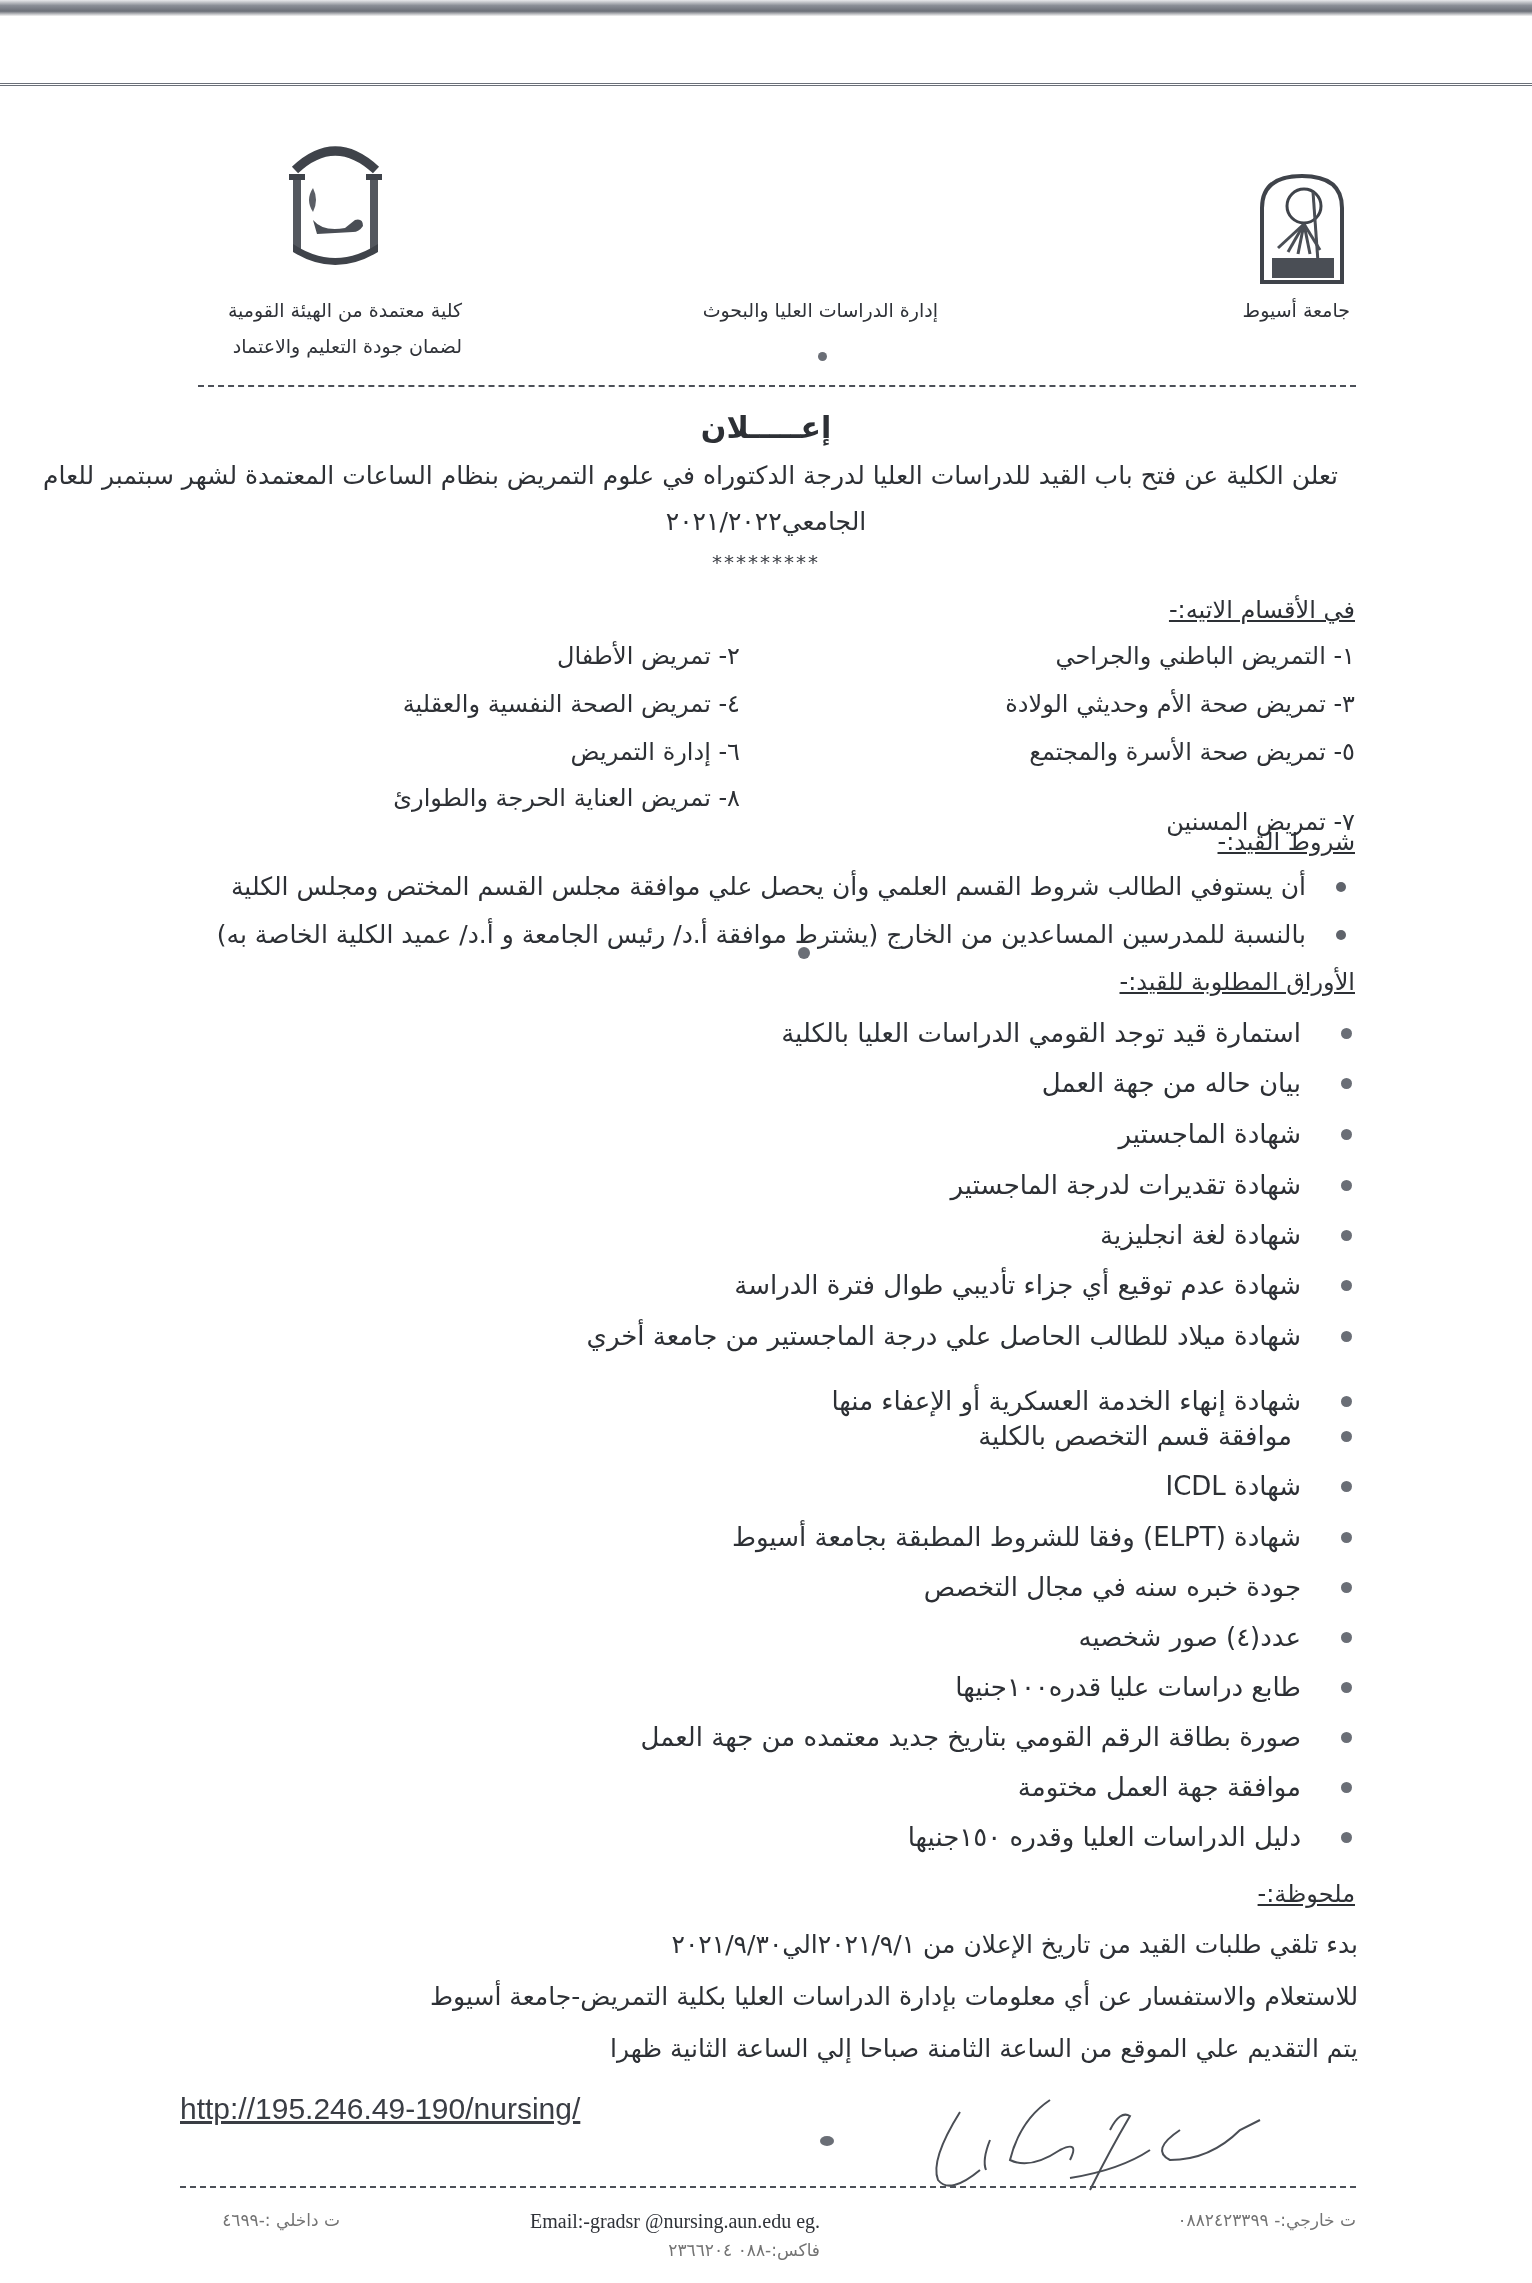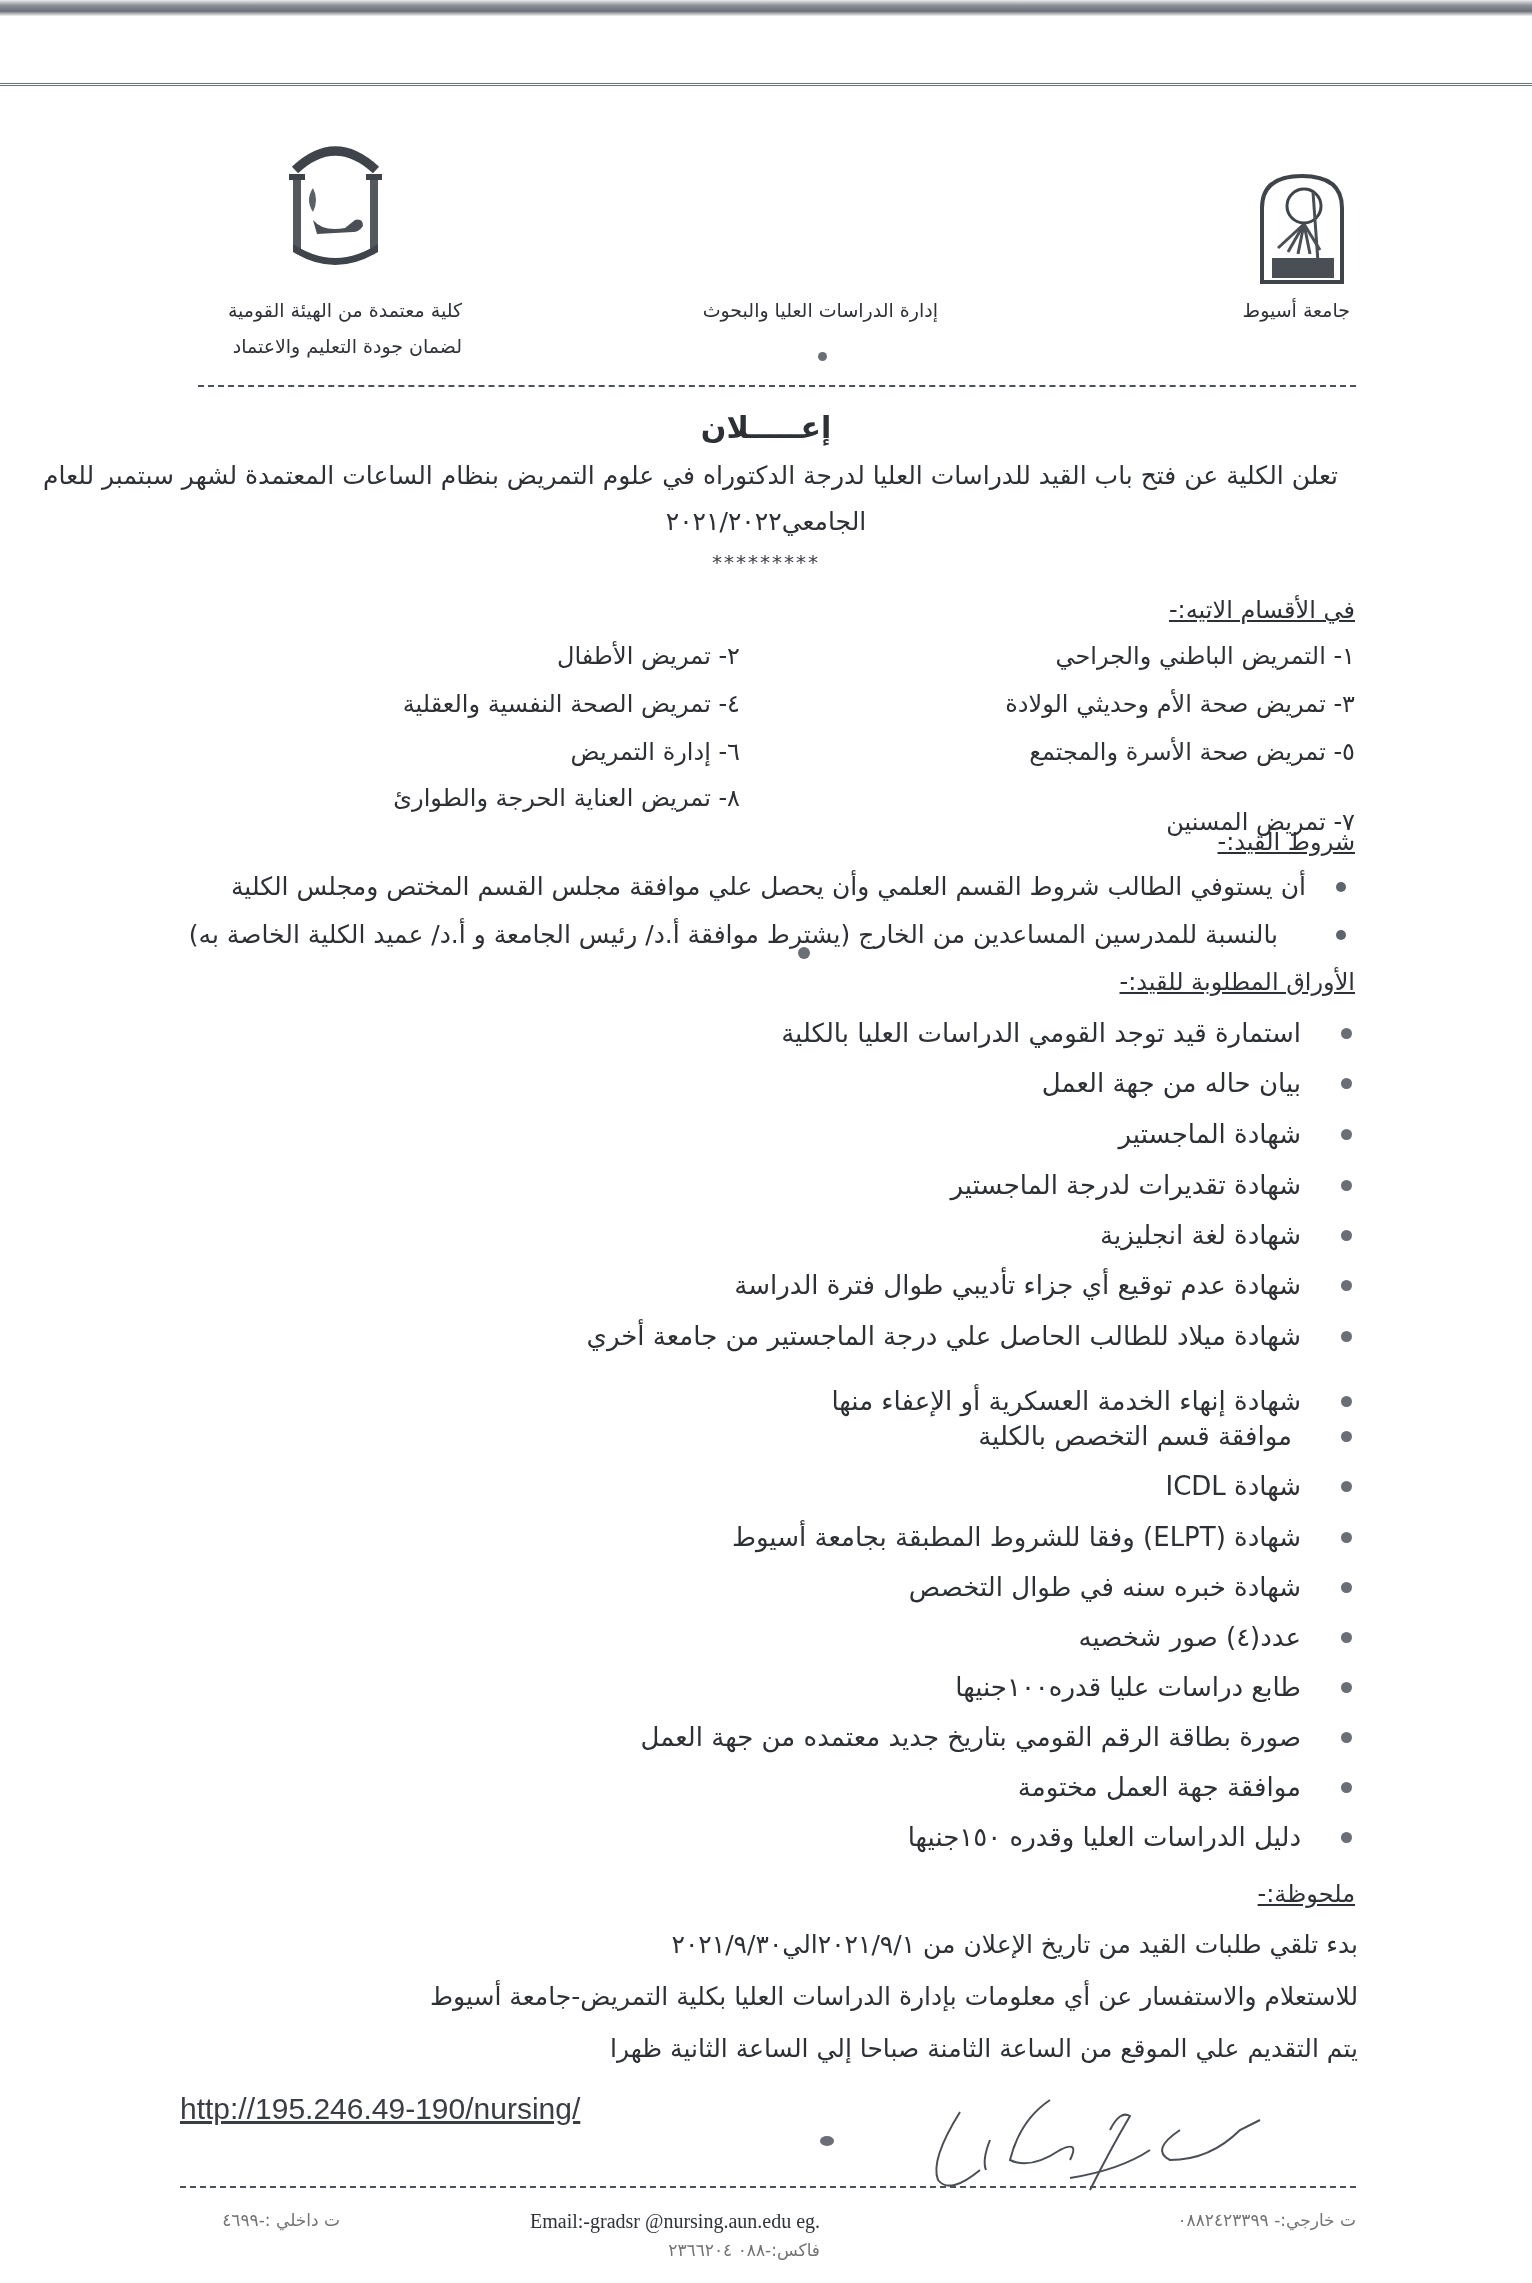--- a/index.html
+++ b/index.html
@@ -114,21 +114,21 @@
 <div class="abs rtl dept" style="left:880px; top:738px; width:475px;">٥- تمريض صحة الأسرة والمجتمع</div>
 <div class="abs rtl dept" style="left:380px; top:738px; width:360px;">٦- إدارة التمريض</div>
 <div class="abs rtl dept" style="left:880px; top:784px; width:475px;margin-top:24px;">٧- تمريض المسنين</div>
 <div class="abs rtl dept" style="left:380px; top:784px; width:360px;">٨- تمريض العناية الحرجة والطوارئ</div>
 
 <div class="abs rtl section-h" style="left:1100px; top:828px; width:255px;">شروط القيد:-</div>
 <div class="bullet-row" style="right:186px; top:872px;">
   <span class="dot"></span>
   <span>أن يستوفي الطالب شروط القسم العلمي وأن يحصل علي موافقة مجلس القسم المختص ومجلس الكلية</span>
 </div>
-<div class="bullet-row" style="right:186px; top:920px;gap:28px;">
+<div class="bullet-row" style="right:186px; top:920px;">
   <span class="dot"></span>
   <span>بالنسبة للمدرسين المساعدين من الخارج (يشترط موافقة أ.د/ رئيس الجامعة و أ.د/ عميد الكلية الخاصة به)</span>
 </div>
 
 <div class="abs rtl section-h" style="left:1000px; top:968px; width:355px;">الأوراق المطلوبة للقيد:-</div>
 
 <div class="doc-row" style="right:180px; top:1018px;">
     <span class="dot"></span>
     <span>استمارة قيد توجد القومي الدراسات العليا بالكلية</span>
   </div>
@@ -167,21 +167,21 @@
 <div class="doc-row" style="right:180px; top:1471px;">
     <span class="dot"></span>
     <span>شهادة ICDL</span>
   </div>
 <div class="doc-row" style="right:180px; top:1522px;">
     <span class="dot"></span>
     <span>شهادة (ELPT) وفقا للشروط المطبقة بجامعة أسيوط</span>
   </div>
 <div class="doc-row" style="right:180px; top:1572px;">
     <span class="dot"></span>
-    <span>شهادة خبره سنه في طوال التخصص</span>
+    <span>جودة خبره سنه في مجال التخصص</span>
   </div>
 <div class="doc-row" style="right:180px; top:1622px;">
     <span class="dot"></span>
     <span>عدد(٤) صور شخصيه</span>
   </div>
 <div class="doc-row" style="right:180px; top:1672px;">
     <span class="dot"></span>
     <span>طابع دراسات عليا قدره١٠٠جنيها</span>
   </div>
 <div class="doc-row" style="right:180px; top:1722px;">

